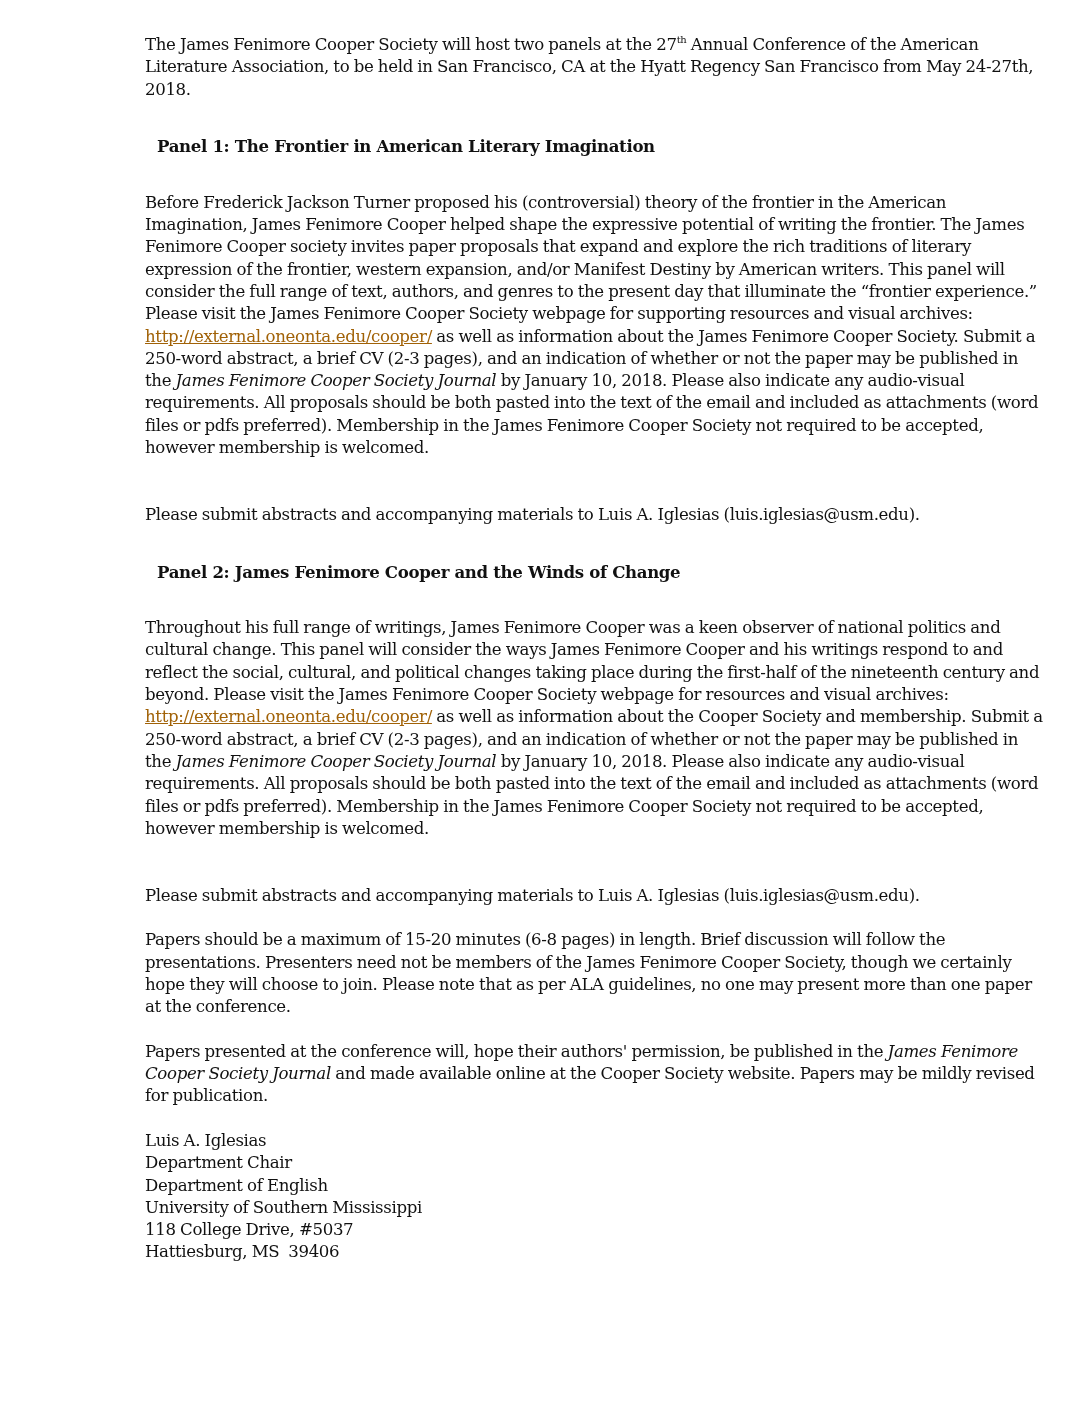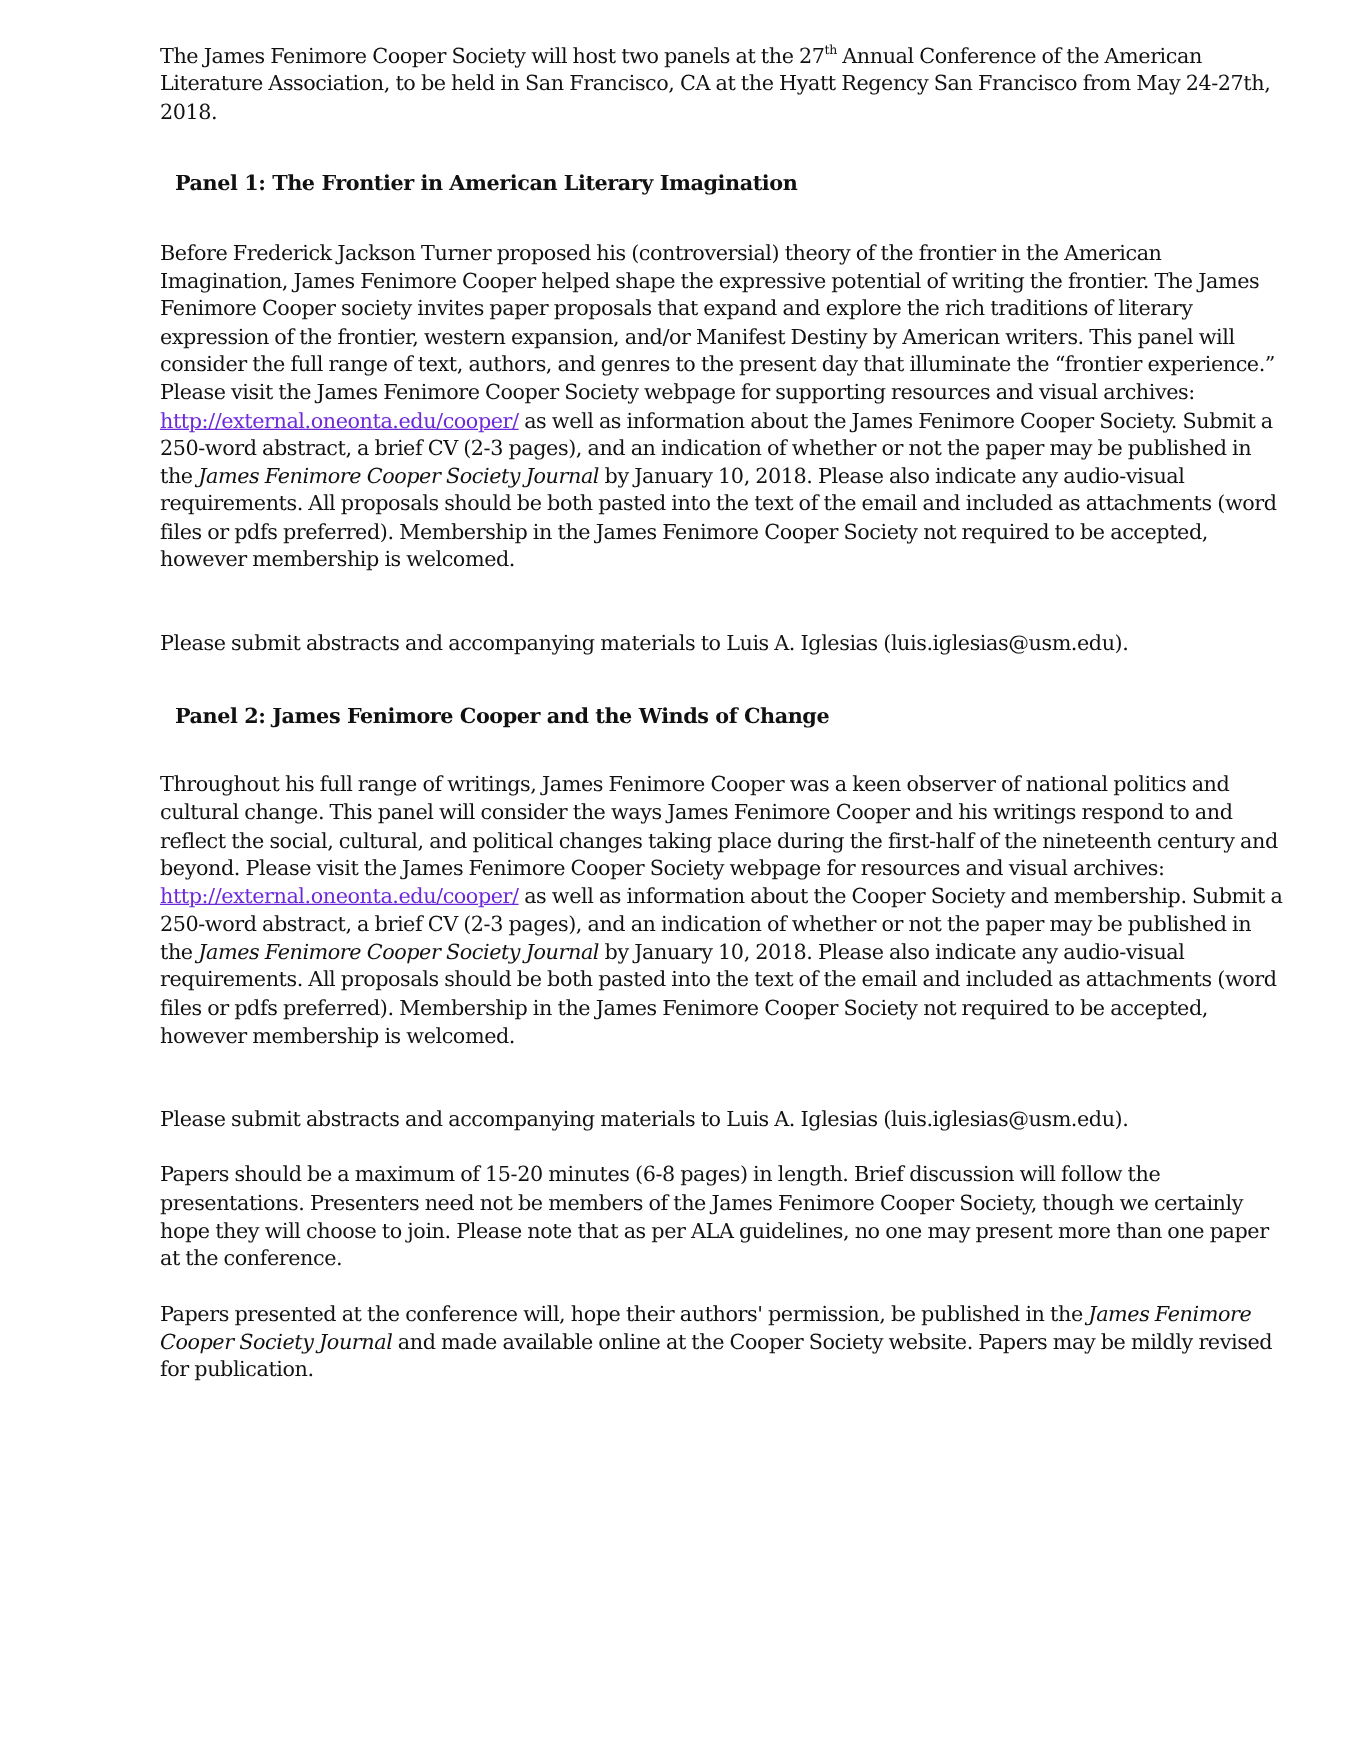--- a/index.html
+++ b/index.html
@@ -1,22 +1,22 @@
 <!DOCTYPE html>
 <html><head>
 <meta charset="utf-8">
 <style>
   html, body { margin:0; padding:0; background:#ffffff; }
   body { width:1088px; height:1408px; position:relative; overflow:hidden;
          font-family:"DejaVu Serif","Liberation Serif",serif; color:#111; }
-  .page { position:absolute; left:128px; top:34px; width:900px; }
+  .page { position:absolute; left:145px; top:34px; width:900px; }
   .p { font-size:16.6px; line-height:22.3px; margin:0; letter-spacing:-0.35px; word-spacing:-0.5px; }
   .h { font-size:16.6px; font-weight:bold; line-height:22.3px; margin:12px; letter-spacing:-0.35px; }
   .gap { height:22.3px; }
-  a.link { color:#6d28d9; text-decoration:underline; }
+  a.link { color:#a16207; text-decoration:underline; }
   sup { font-size:10px; line-height:0; vertical-align:super; }
   i { }
 </style>
 </head>
 <body>
 
 <div class="page">
 
   <p class="p"><span>The James Fenimore Cooper Society will host two panels at the 27</span><sup>th</sup><span> Annual Conference of the American Literature Association, to be held in San Francisco, CA at the Hyatt Regency San Francisco from May 24-27th, 2018.</span></p>
   <div class="gap"></div>
@@ -36,13 +36,21 @@
   <div class="gap"></div>
   <p class="p">Please submit abstracts and accompanying materials to Luis A. Iglesias (luis.iglesias@usm.edu).</p>
   <div class="gap"></div>
 
   <p class="p">Papers should be a maximum of 15-20 minutes (6-8 pages) in length. Brief discussion will follow the presentations. Presenters need not be members of the James Fenimore Cooper Society, though we certainly hope they will choose to join. Please note that as per ALA guidelines, no one may present more than one paper at the conference.</p>
   <div class="gap"></div>
 
   <p class="p"><span>Papers presented at the conference will, hope their authors' permission, be published in the </span><i>James Fenimore Cooper Society Journal</i><span> and made available online at the Cooper Society website. Papers may be mildly revised for publication.</span></p>
   <div class="gap"></div>
 
+  <div>
+    <p class="p">Luis A. Iglesias</p>
+    <p class="p">Department Chair</p>
+    <p class="p">Department of English</p>
+    <p class="p">University of Southern Mississippi</p>
+    <p class="p">118 College Drive, #5037</p>
+    <p class="p" style="white-space:pre;">Hattiesburg, MS  39406</p>
+  </div>
 </div>
 
 </body></html>

